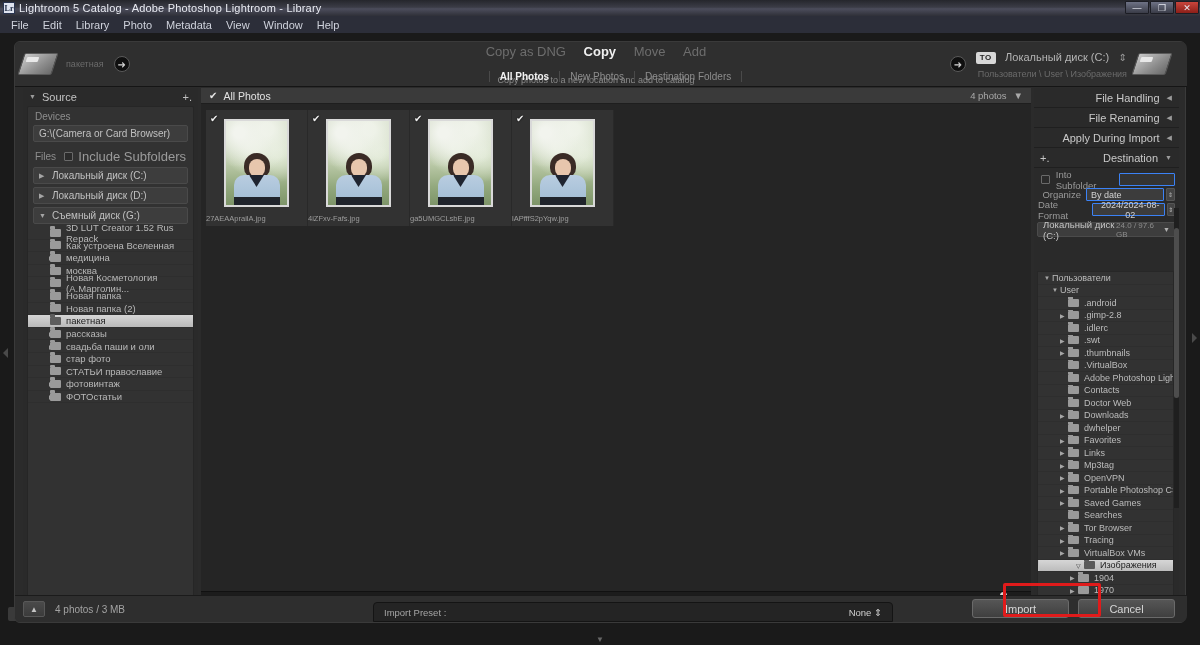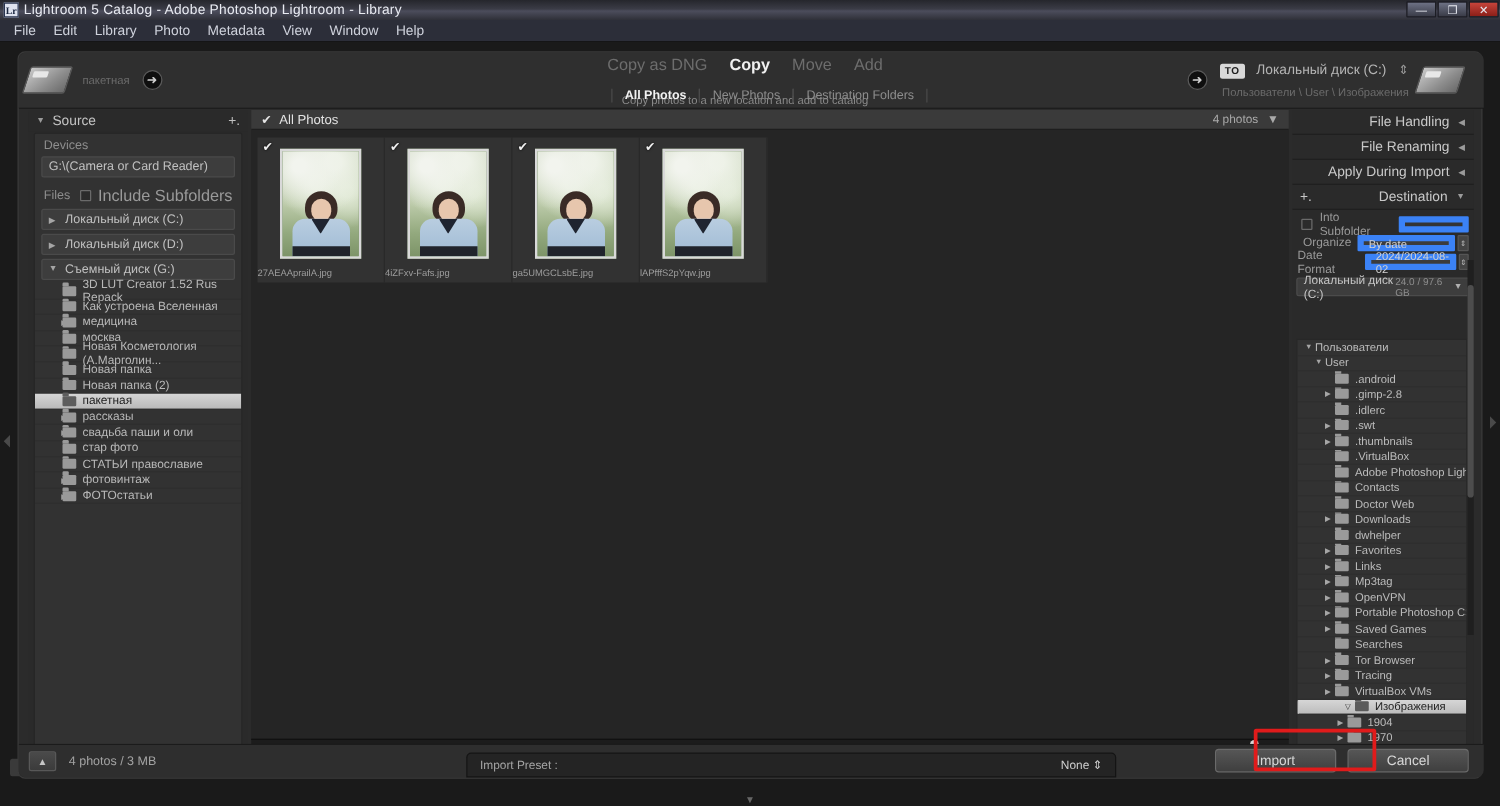--- a/index.html
+++ b/index.html
@@ -283,23 +283,23 @@
     height: 20px; display: flex; align-items: center; justify-content: flex-end;
     color: #c9c9c9; font-size: 11px; padding-right: 7px;
     border-bottom: 1px solid #1f1f1f; position: relative;
   }
   .rp-head .hplus { position: absolute; left: 6px; color: #c7c7c7; font-size: 11px; }
   .rp-head .hcaret { margin-left: 7px; font-size: 7px; color: #9b9b9b; }
   .dest-body { padding: 4px 4px 0 4px; }
   .dest-row { display: flex; align-items: center; height: 15px; font-size: 9.5px; }
   .dest-row .rl { color: #9a9a9a; margin-left: auto; margin-right: 5px; }
   .dest-field {
-    width: 78px; height: 13px; background: #3c3c3c; border: 5px solid #3b82f6;
+    width: 78px; height: 13px; background: #3c3c3c; border: 1px solid #3b82f6;
     color: #d2d2d2; font-size: 9px; display: flex; align-items: center;
-    padding-left: 4px; border-radius: 1px;
+    padding-left: 4px; border-radius: 1px; text-align: center;
   }
   .dest-field.empty { background: #343434; }
   .spin {
     width: 9px; height: 13px; background: #444; border: 1px solid #555;
     margin-left: 2px; color: #bbb; font-size: 6px;
     display: flex; align-items: center; justify-content: center; border-radius: 1px;
   }
   .subfolder-chk {
     width: 9px; height: 9px; border: 1px solid #6a6a6a; background: #2b2b2b;
     margin-left: 3px; margin-right: 6px; border-radius: 1px;
@@ -459,21 +459,21 @@
     <div class="left-panel">
       <div class="panel-head">
         <span class="tri">▼</span>
         <span>Source</span>
         <span class="plus">+.</span>
       </div>
 
       <div class="panel-body">
         <div class="group-label">Devices</div>
         <div class="row-btn">
-          <span>G:\(Camera or Card Reader)</span>
+          <span>G:\(Camera or Card Browser)</span>
         </div>
 
         <div class="files-row">
           <span class="lbl">Files</span>
           <span class="chk"></span>
           <span class="sub">Include Subfolders</span>
         </div>
 
         <div class="row-btn">
           <span class="caret">▶</span>

